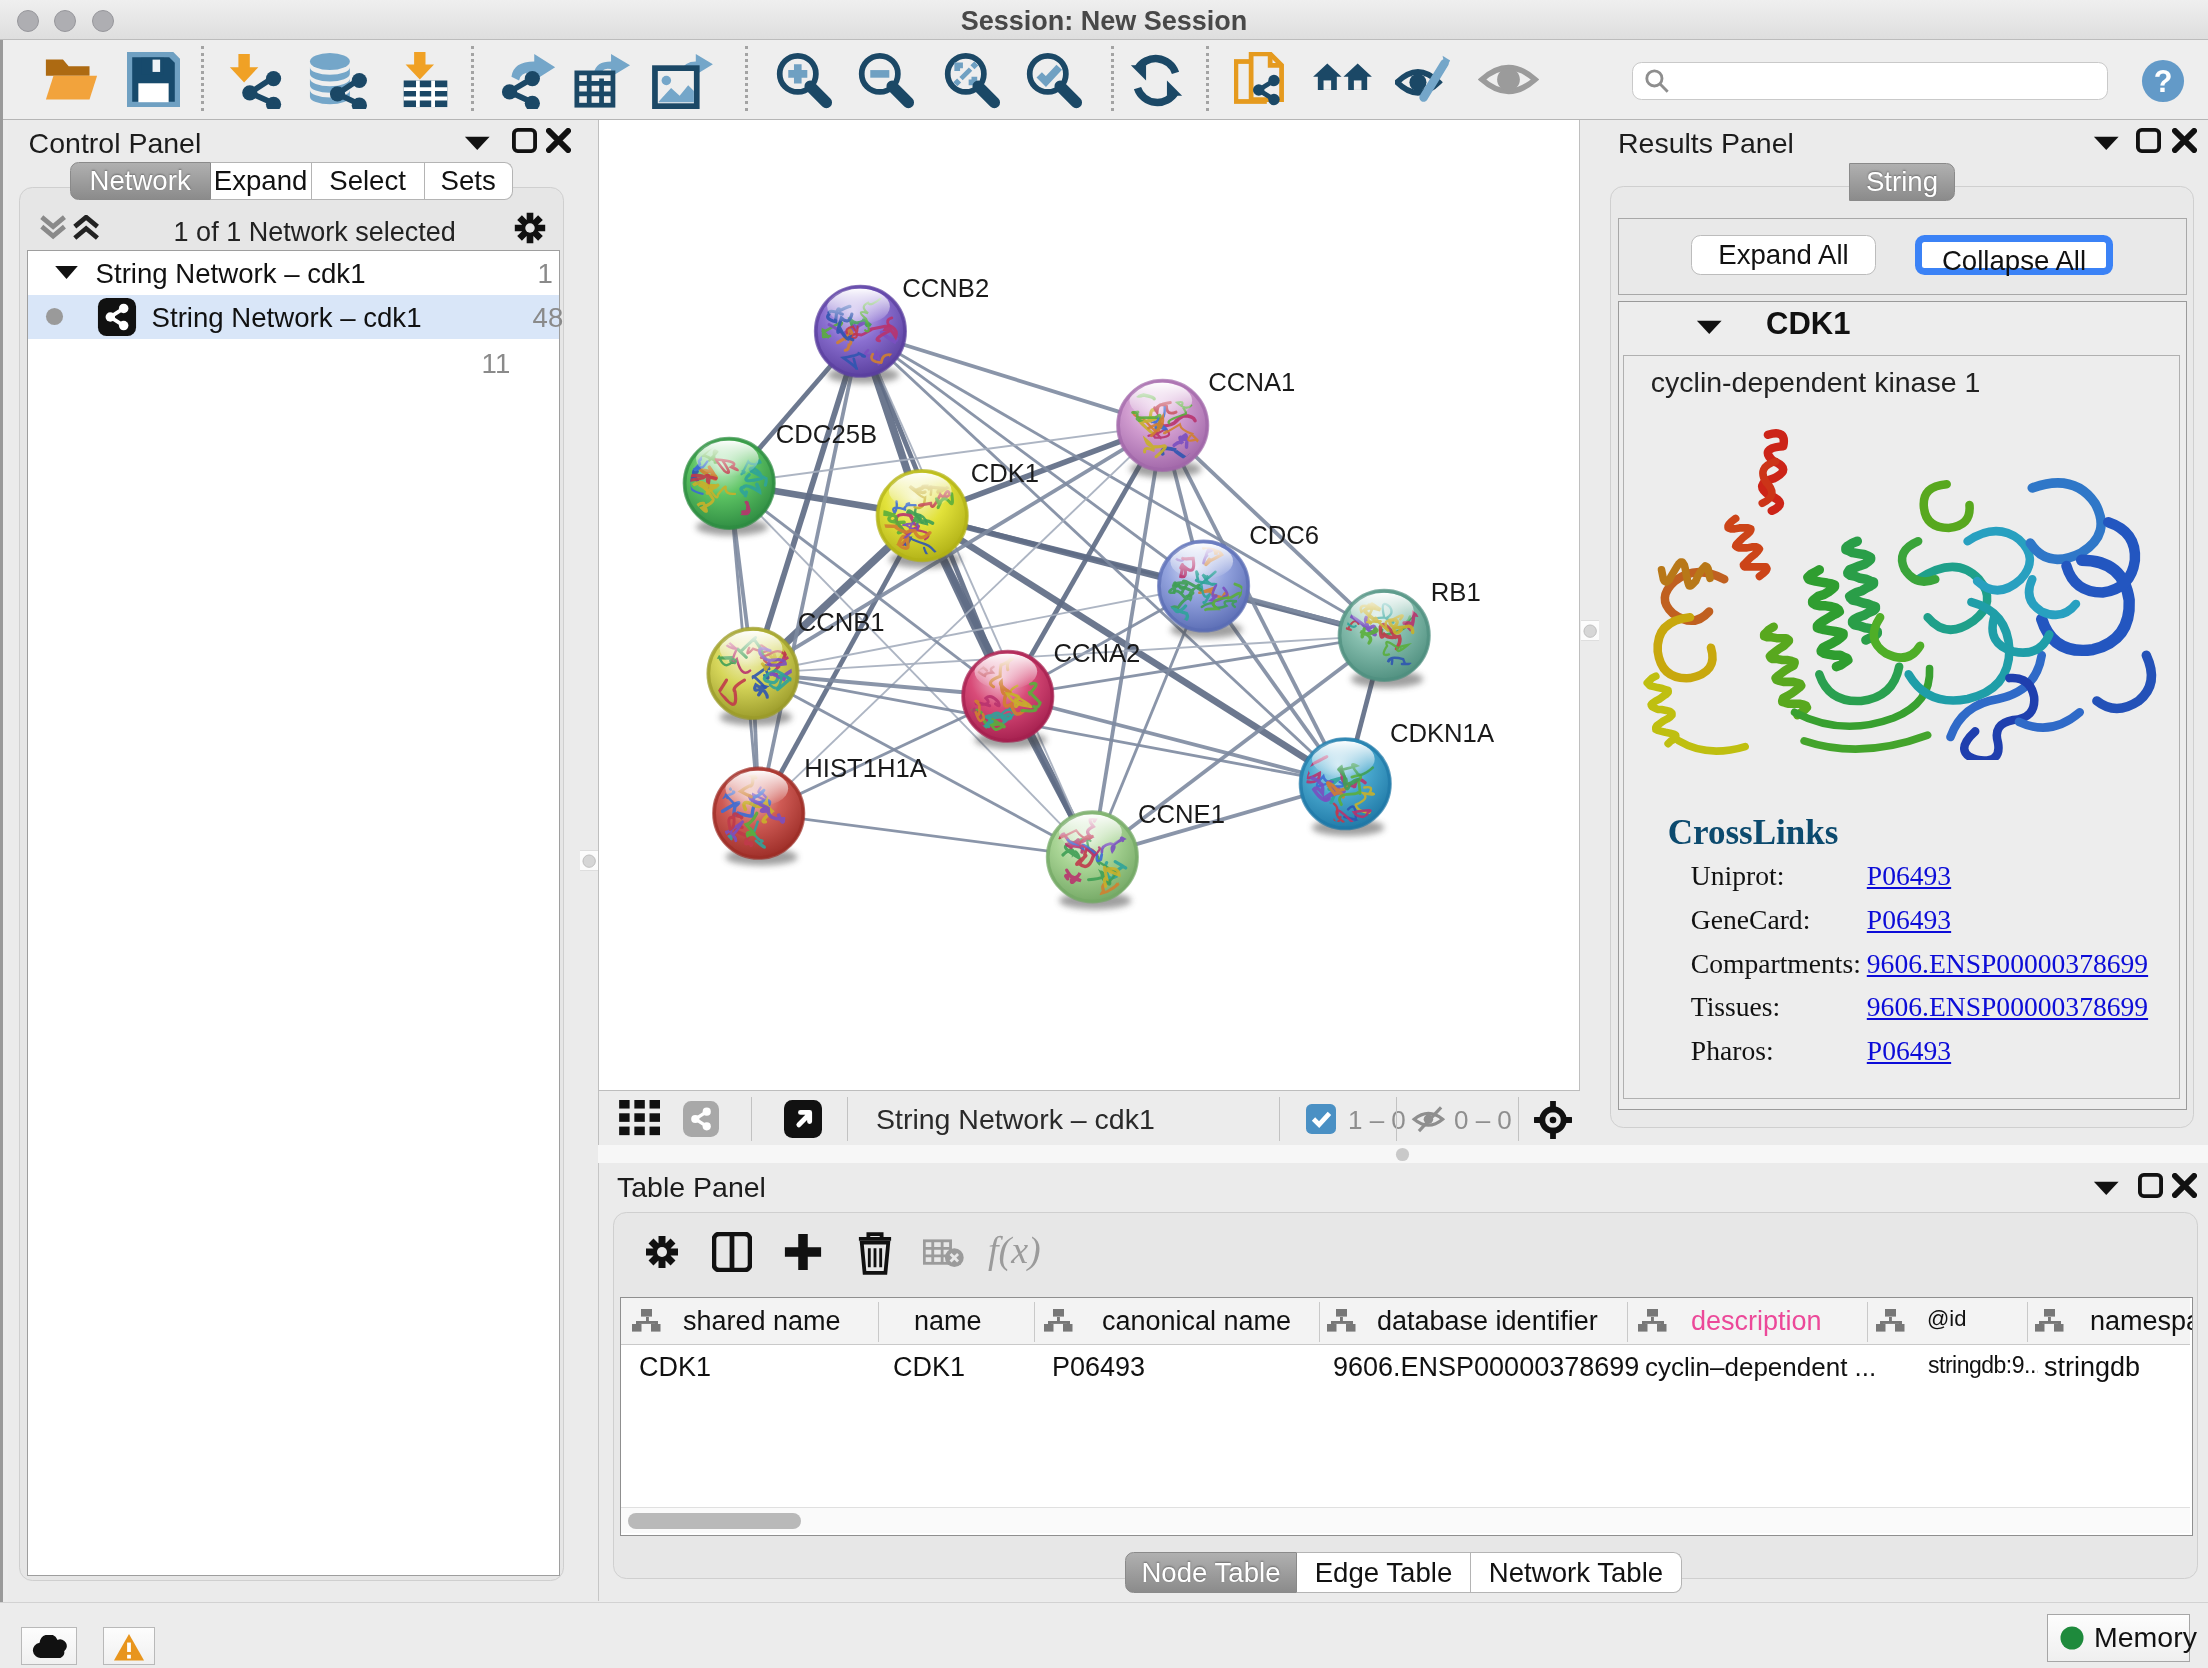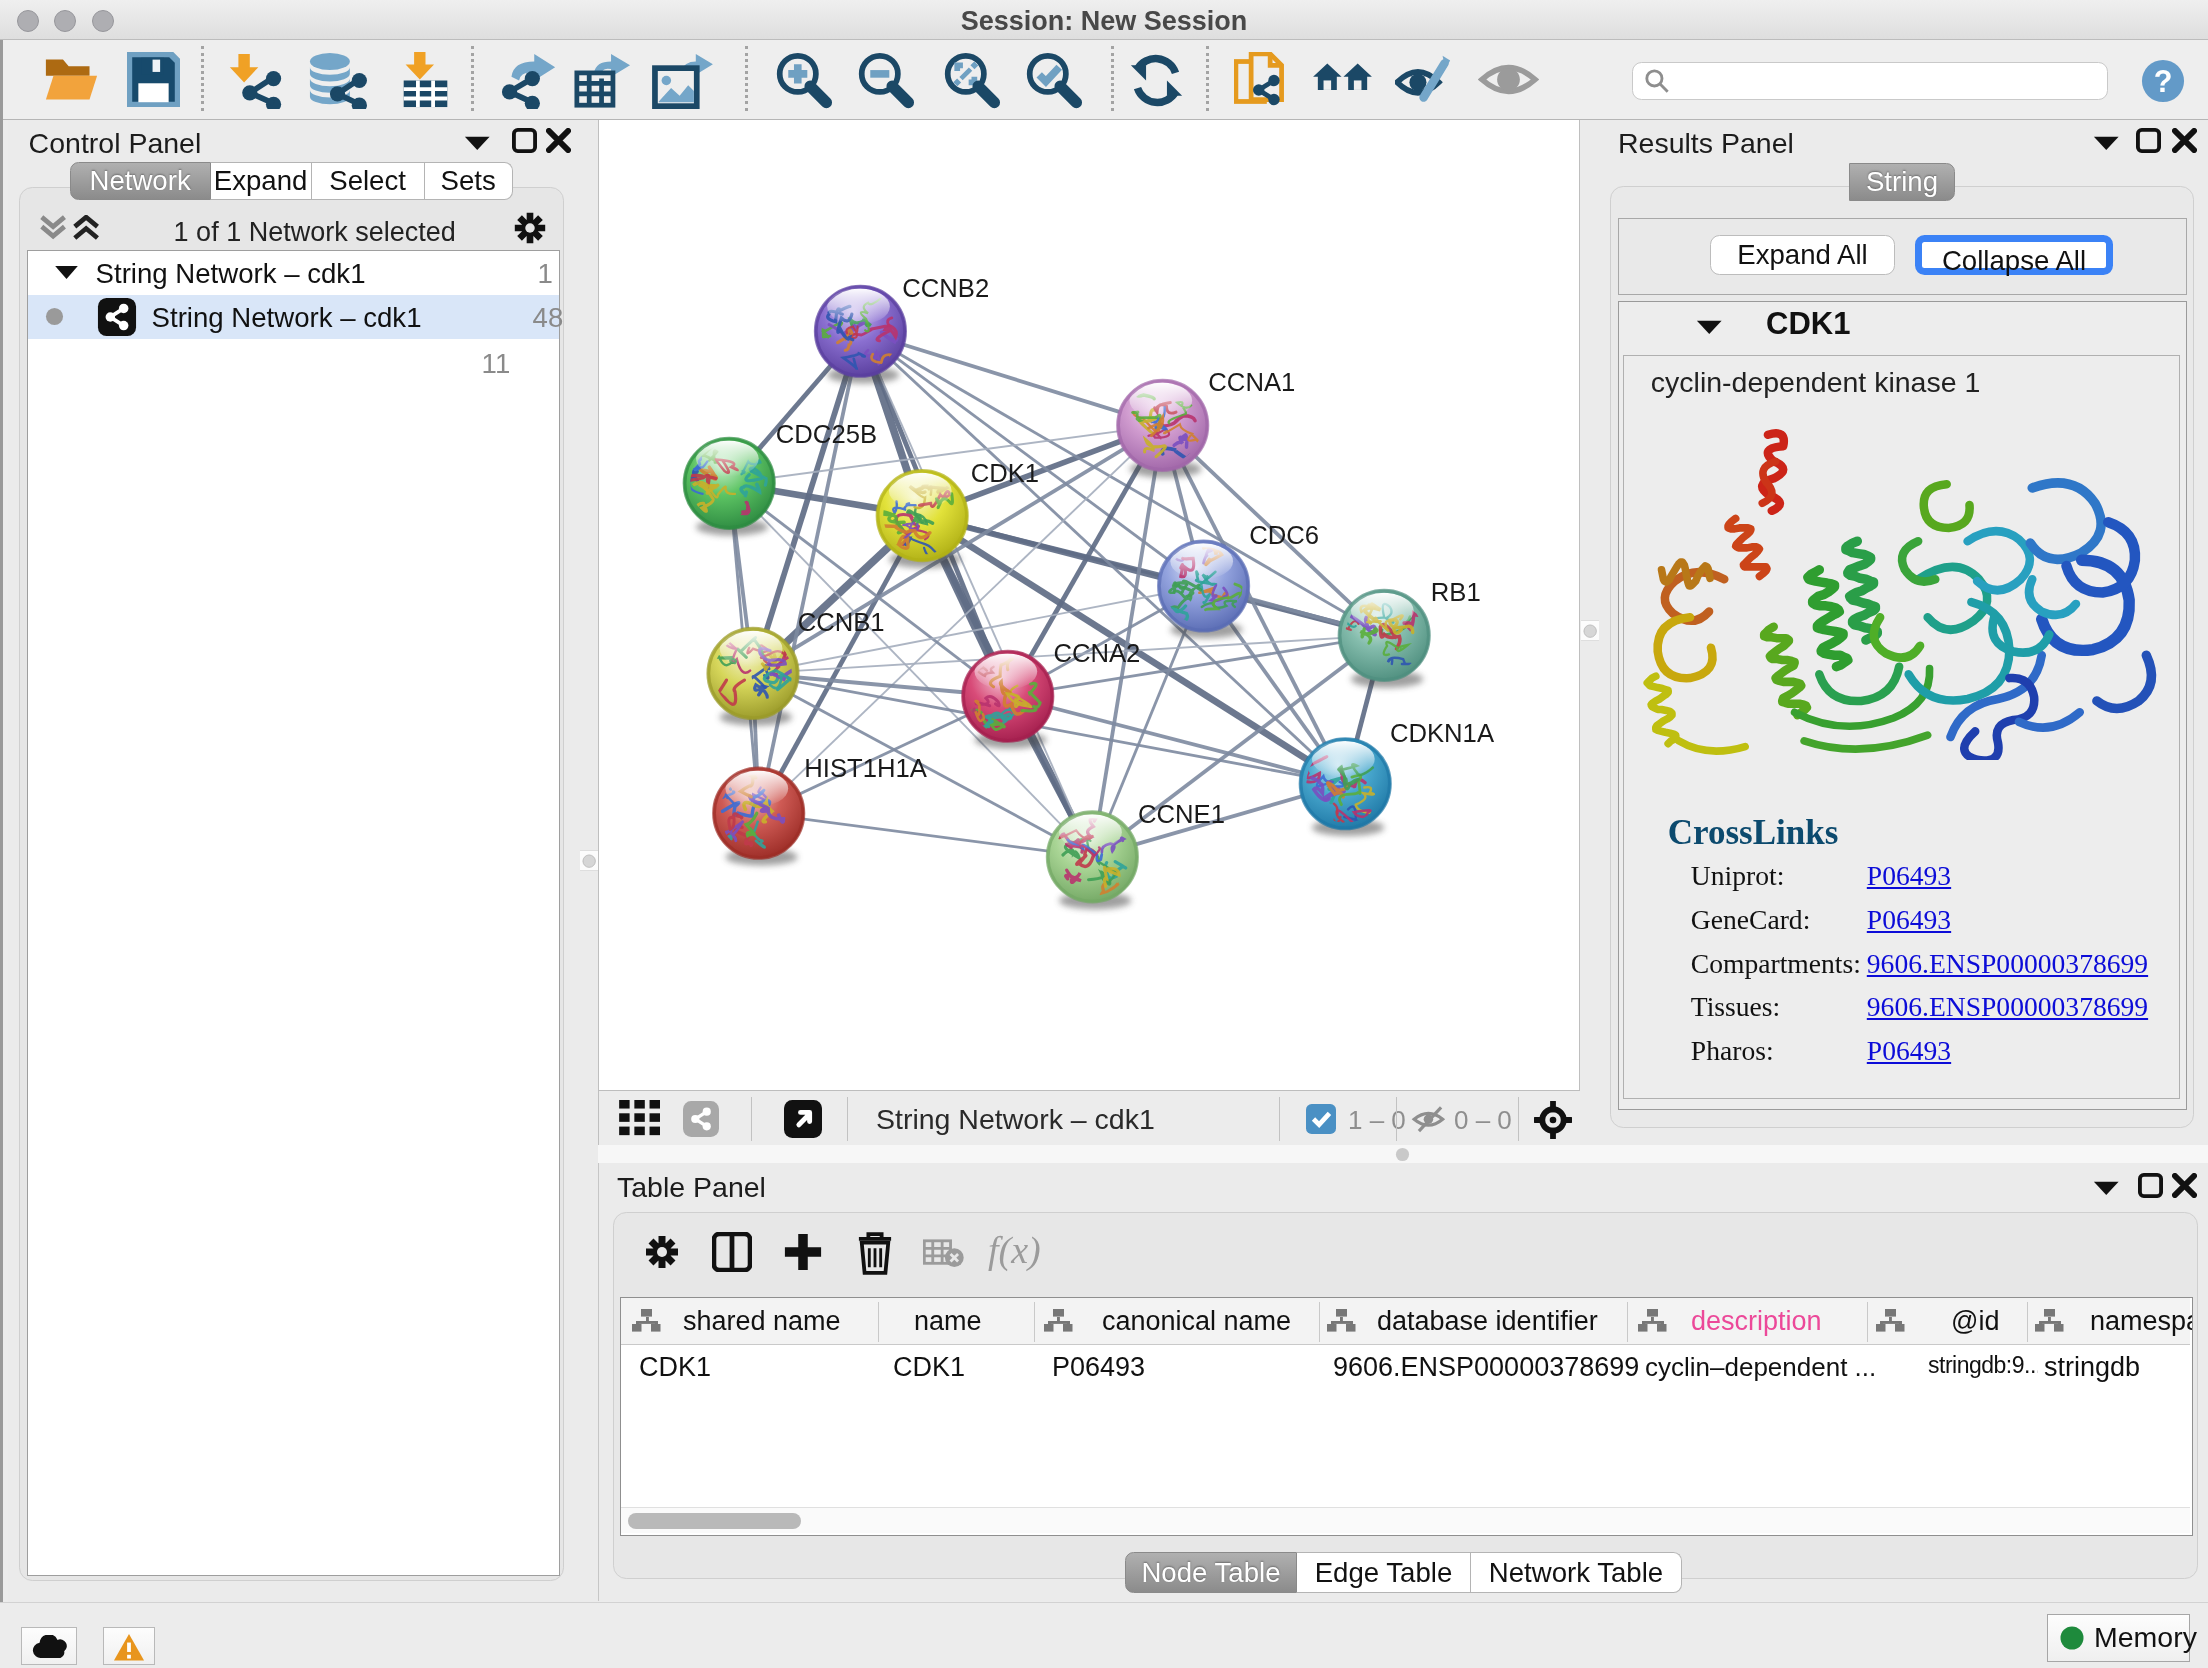--- a/index.html
+++ b/index.html
@@ -699,21 +699,21 @@
       <rect x="2" y="2" width="22" height="22" rx="4" fill="none" stroke="#111" stroke-width="4"></rect>
     </svg>
   <svg class="pctrl" style="left:592px;top:7.6px;" width="25" height="25" viewBox="0 0 26 26">
       <path d="M3 3 L23 23 M23 3 L3 23" stroke="#111" stroke-width="6" stroke-linecap="round"></path>
     </svg>
 
   <div class="subpanel" style="left:30px;top:66px;width:584px;height:942px;background:#e9e9e9;"></div>
   <div class="tabbtn sel first last" style="position:absolute;left:269px;top:43px;width:106px;">String</div>
 
   <div style="position:absolute;left:38px;top:98px;width:569px;height:77px;border:1.9px solid #a8a8a8;background:#e9e9e9;">
-    <div style="position:absolute;left:72px;top:16px;width:185px;height:40px;background:#fff;border:1px solid #bcbcbc;border-radius:9.5px;text-align:center;font-size:27.6px;color:#111;line-height:38px;margin-left:19px;">Expand All</div>
+    <div style="position:absolute;left:72px;top:16px;width:185px;height:40px;background:#fff;border:1px solid #bcbcbc;border-radius:9.5px;text-align:center;font-size:27.6px;color:#111;line-height:38px;">Expand All</div>
     <div style="position:absolute;left:296px;top:16px;width:198px;height:40px;background:#fff;border:7px solid #3b82f6;border-radius:9.5px;text-align:center;font-size:27.6px;color:#111;line-height:38px;">Collapse All</div>
   </div>
 
   <div style="position:absolute;left:38px;top:181px;width:569px;height:809px;border:1.9px solid #9a9a9a;background:#ededed;">
     <svg style="position:absolute;left:76px;top:15px;" width="28.5" height="19" viewBox="0 0 30 20">
         <path d="M2 4 h26 l-13 14 z" fill="#111"></path>
       </svg>
     <div style="position:absolute;left:147px;top:3.8px;font-size:31px;font-weight:bold;color:#111;">CDK1</div>
     <div style="position:absolute;left:3.8px;top:53px;width:557px;height:744px;border:1.9px solid #b0b0b0;background:#ededed;">
       <div style="position:absolute;left:27px;top:9.5px;font-size:28.5px;color:#222;">cyclin-dependent kinase 1</div>
@@ -881,21 +881,21 @@
     <div class="hicon" style="left:11.4px;"></div>
     <span style="position:absolute;left:62px;top:7.6px;font-size:27px;color:#111;">shared name</span>
     <span style="position:absolute;left:293px;top:7.6px;font-size:27px;color:#111;">name</span>
     <div class="hicon" style="left:423px;"></div>
     <span style="position:absolute;left:481px;top:7.6px;font-size:27px;color:#111;">canonical name</span>
     <div class="hicon" style="left:706px;"></div>
     <span style="position:absolute;left:756px;top:7.6px;font-size:27px;color:#111;">database identifier</span>
     <div class="hicon" style="left:1017px;"></div>
     <span style="position:absolute;left:1070px;top:7.6px;font-size:27px;color:#ec4899;">description</span>
     <div class="hicon" style="left:1255px;"></div>
-    <span style="position:absolute;left:1306px;top:7.6px;font-size:27px;color:#111;margin-left:24px;">@id</span>
+    <span style="position:absolute;left:1306px;top:7.6px;font-size:22px;color:#111;">@id</span>
     <div class="hicon" style="left:1414px;"></div>
     <span style="position:absolute;left:1469px;top:7.6px;font-size:27px;color:#111;">namespace</span>
 
     <span style="position:absolute;left:18px;top:54px;font-size:27px;color:#111;">CDK1</span>
     <span style="position:absolute;left:272px;top:54px;font-size:27px;color:#111;">CDK1</span>
     <span style="position:absolute;left:431px;top:54px;font-size:27px;color:#111;">P06493</span>
     <span style="position:absolute;left:712px;top:54px;font-size:27px;color:#111;">9606.ENSP00000378699</span>
     <span style="position:absolute;left:1024px;top:54px;font-size:26px;color:#111;">cyclin–dependent ...</span>
     <div style="position:absolute;left:1307px;top:54px;width:110px;overflow:hidden;font-size:23px;letter-spacing:-0.5px;color:#111;white-space:nowrap;">stringdb:9...</div>
     <span style="position:absolute;left:1423px;top:54px;font-size:27px;color:#111;">stringdb</span>

